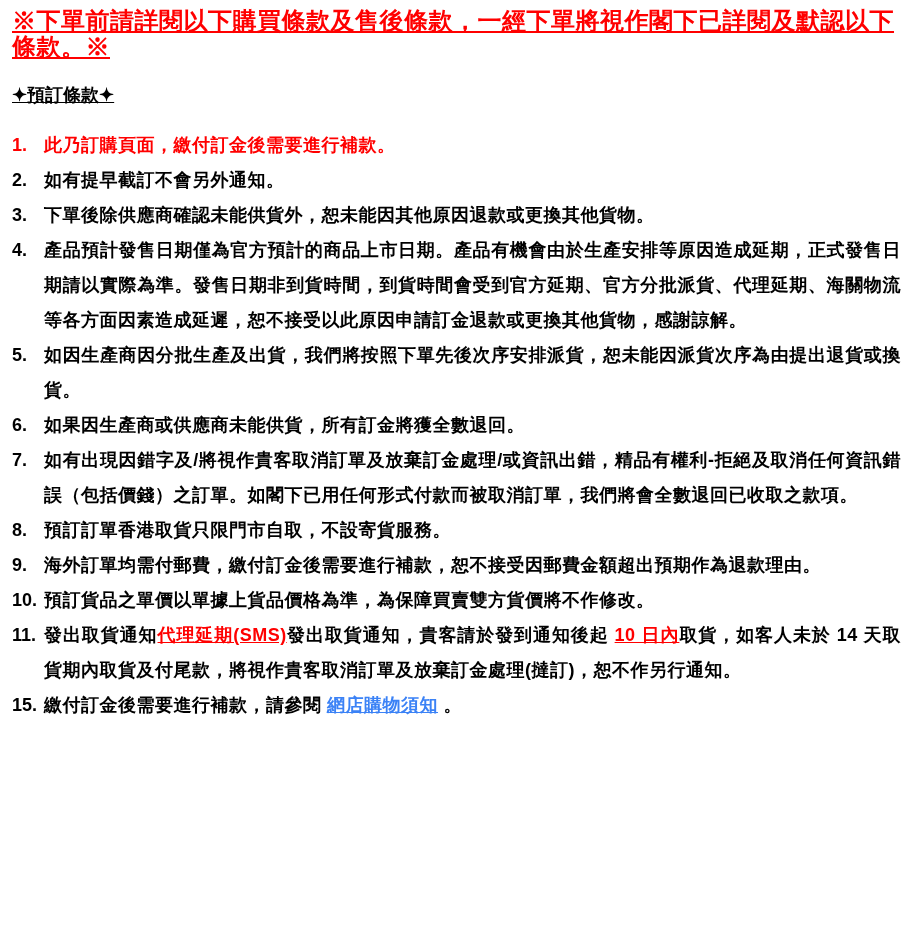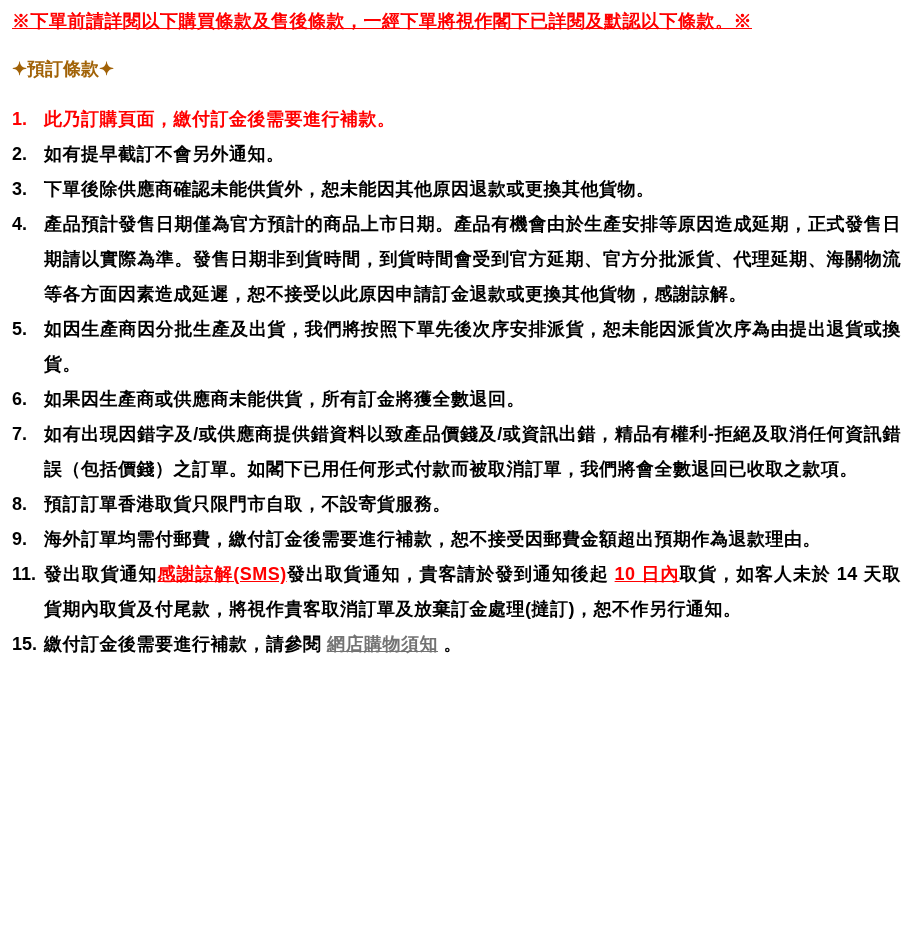--- a/index.html
+++ b/index.html
@@ -12,30 +12,31 @@
     width: 913px;
     min-height: 948px;
     box-sizing: border-box;
     padding: 8px 12px 10px 12px;
     background: #ffffff;
     color: #000000;
     font-weight: bold;
   }
   .title {
     color: #ff0000;
-    font-size: 18px;
+    font-size: 24px;
     line-height: 26px;
     text-decoration: underline;
     margin-bottom: 22px;
     letter-spacing: 0.5px;
   }
   .section-header {
-    color: #a16207;
+    color: #000000;
     font-size: 18px;
     line-height: 26px;
+    text-decoration: underline;
     margin-bottom: 20px;
   }
   .terms {
     font-size: 18px;
     line-height: 35px;
   }
   .term {
     display: flex;
     align-items: flex-start;
   }
@@ -48,21 +49,21 @@
     text-align: justify;
     text-justify: inter-ideograph;
     letter-spacing: 0.5px;
   }
   .term.red { color: #ff0000; }
   .seg-red-underline {
     color: #ff0000;
     text-decoration: underline;
   }
   a.seg-link {
-    color: #737373;
+    color: #3b82f6;
     text-decoration: underline;
     font-weight: bold;
     cursor: pointer;
   }
 </style>
 </head>
 <body>
 
 <div class="doc">
   <div class="title">※下單前請詳閱以下購買條款及售後條款，一經下單將視作閣下已詳閱及默認以下條款。※</div>
@@ -89,32 +90,36 @@
       <div class="term">
         <span class="num">5.</span>
         <span class="body"><span>如因生產商因分批生產及出貨，我們將按照下單先後次序安排派貨，恕未能因派貨次序為由提出退貨或換貨。</span></span>
       </div>
       <div class="term">
         <span class="num">6.</span>
         <span class="body"><span>如果因生產商或供應商未能供貨，所有訂金將獲全數退回。</span></span>
       </div>
       <div class="term">
         <span class="num">7.</span>
-        <span class="body"><span>如有出現因錯字及/或供應商提供錯資料以致產品價錢及/或資訊出錯，精品有權利-拒絕及取消任何資訊錯誤（包括價錢）之訂單。如閣下已用任何形式付款而被取消訂單，我們將會全數退回已收取之款項。</span></span>
+        <span class="body"><span>如有出現因錯字及/將視作貴客取消訂單及放棄訂金處理/或資訊出錯，精品有權利-拒絕及取消任何資訊錯誤（包括價錢）之訂單。如閣下已用任何形式付款而被取消訂單，我們將會全數退回已收取之款項。</span></span>
       </div>
       <div class="term">
         <span class="num">8.</span>
         <span class="body"><span>預訂訂單香港取貨只限門市自取，不設寄貨服務。</span></span>
       </div>
       <div class="term">
         <span class="num">9.</span>
         <span class="body"><span>海外訂單均需付郵費，繳付訂金後需要進行補款，恕不接受因郵費金額超出預期作為退款理由。</span></span>
       </div>
       <div class="term">
+        <span class="num">10.</span>
+        <span class="body"><span>預訂貨品之單價以單據上貨品價格為準，為保障買賣雙方貨價將不作修改。</span></span>
+      </div>
+      <div class="term">
         <span class="num">11.</span>
-        <span class="body"><span>發出取貨通知</span><span class="seg-red-underline">感謝諒解(SMS)</span><span>發出取貨通知，貴客請於發到通知後起 </span><span class="seg-red-underline">10 日內</span><span>取貨，如客人未於 14 天取貨期內取貨及付尾款，將視作貴客取消訂單及放棄訂金處理(撻訂)，恕不作另行通知。</span></span>
+        <span class="body"><span>發出取貨通知</span><span class="seg-red-underline">代理延期(SMS)</span><span>發出取貨通知，貴客請於發到通知後起 </span><span class="seg-red-underline">10 日內</span><span>取貨，如客人未於 14 天取貨期內取貨及付尾款，將視作貴客取消訂單及放棄訂金處理(撻訂)，恕不作另行通知。</span></span>
       </div>
       <div class="term">
         <span class="num">15.</span>
         <span class="body"><span>繳付訂金後需要進行補款，請參閱 </span><a class="seg-link" href="#">網店購物須知</a><span> 。</span></span>
       </div>
     </div>
 </div>
 
 </body></html>

